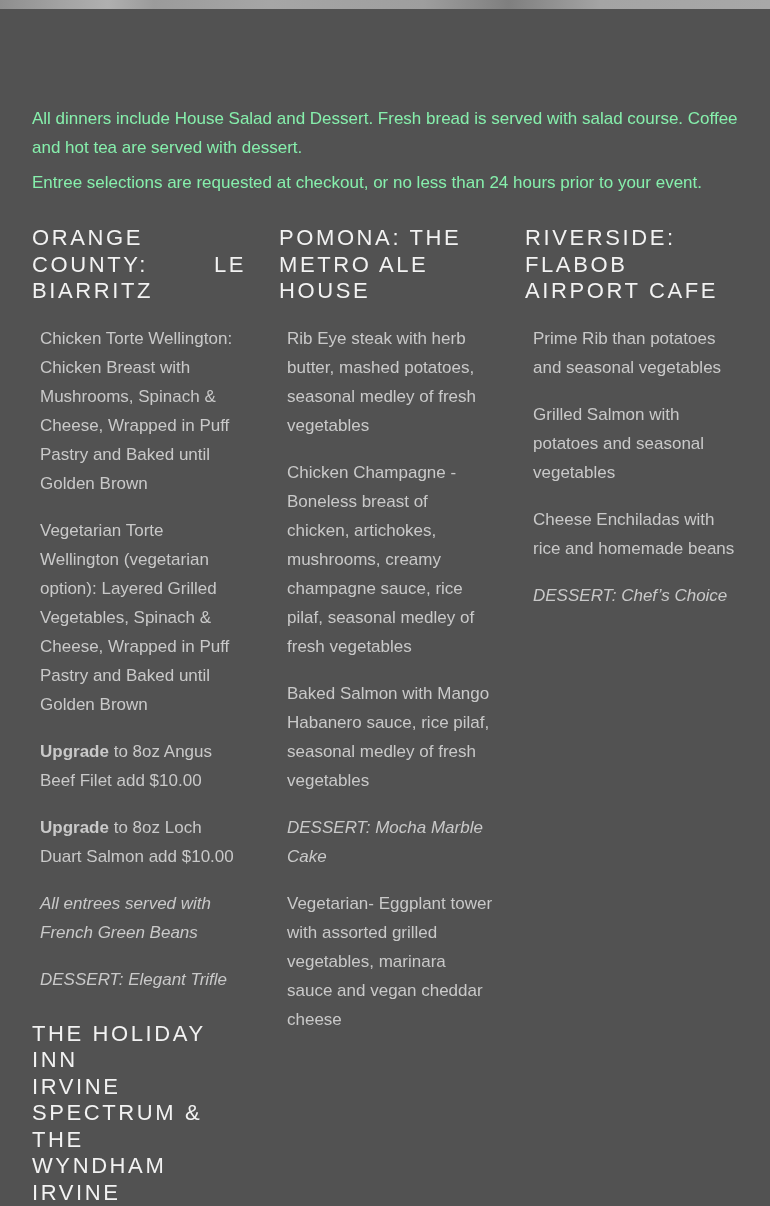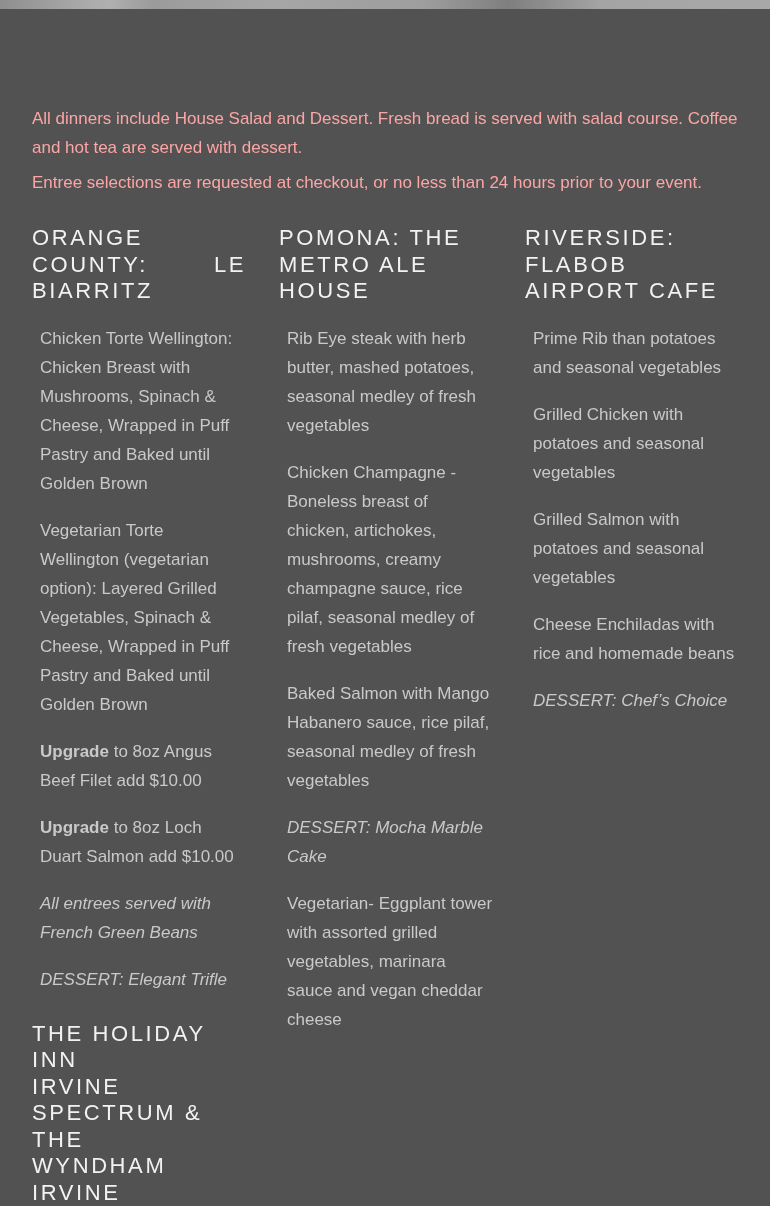--- a/index.html
+++ b/index.html
@@ -17,21 +17,21 @@
     .hero-strip {
       position: absolute;
       left: 0; top: 0;
       width: 770px; height: 9px;
       background: linear-gradient(90deg, #8e8e8e 0%, #a3a3a3 8%, #b0b0b0 14%, #9b9b9b 20%, #a6a6a6 35%, #9e9e9e 55%, #7f7f7f 66%, #a4a4a4 78%, #a8a8a8 100%);
     }
     .intro {
       position: absolute;
       left: 32px; top: 104px;
       width: 710px;
-      color: #fca5a5;
+      color: #86efac;
       font-size: 17px;
       line-height: 29px;
     }
     .intro p { margin: 0; }
     .intro p.second { margin-top: 6px; }
     .col {
       position: absolute;
       top: 225px;
       color: #c9c9c9;
       font-size: 17px;
@@ -90,17 +90,16 @@
   <p class="item">Rib Eye steak with herb butter, mashed potatoes, seasonal medley of fresh vegetables</p>
   <p class="item">Chicken Champagne - Boneless breast of chicken, artichokes, mushrooms, creamy champagne sauce, rice pilaf, seasonal medley of fresh vegetables</p>
   <p class="item">Baked Salmon with Mango Habanero sauce, rice pilaf, seasonal medley of fresh vegetables</p>
   <p class="item italic">DESSERT: Mocha Marble Cake</p>
   <p class="item">Vegetarian- Eggplant tower with assorted grilled vegetables, marinara sauce and vegan cheddar cheese</p>
 </section>
 
 <section class="col col3">
   <h2 class="heading">RIVERSIDE: FLABOB AIRPORT CAFE</h2>
   <p class="item">Prime Rib than potatoes and seasonal vegetables</p>
-  <p class="item">Grilled Chicken with potatoes and seasonal vegetables</p>
   <p class="item">Grilled Salmon with potatoes and seasonal vegetables</p>
   <p class="item">Cheese Enchiladas with rice and homemade beans</p>
   <p class="item italic">DESSERT: Chef’s Choice</p>
 </section>
 
 </body></html>

